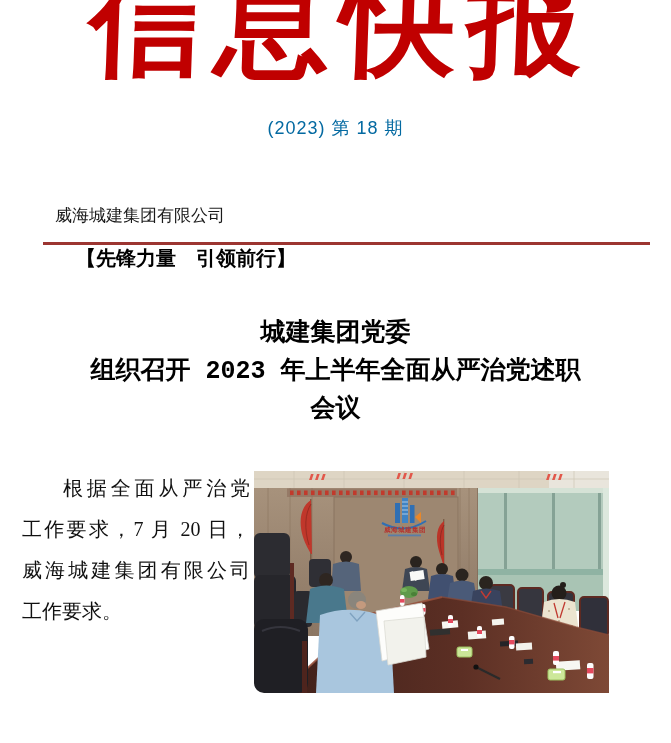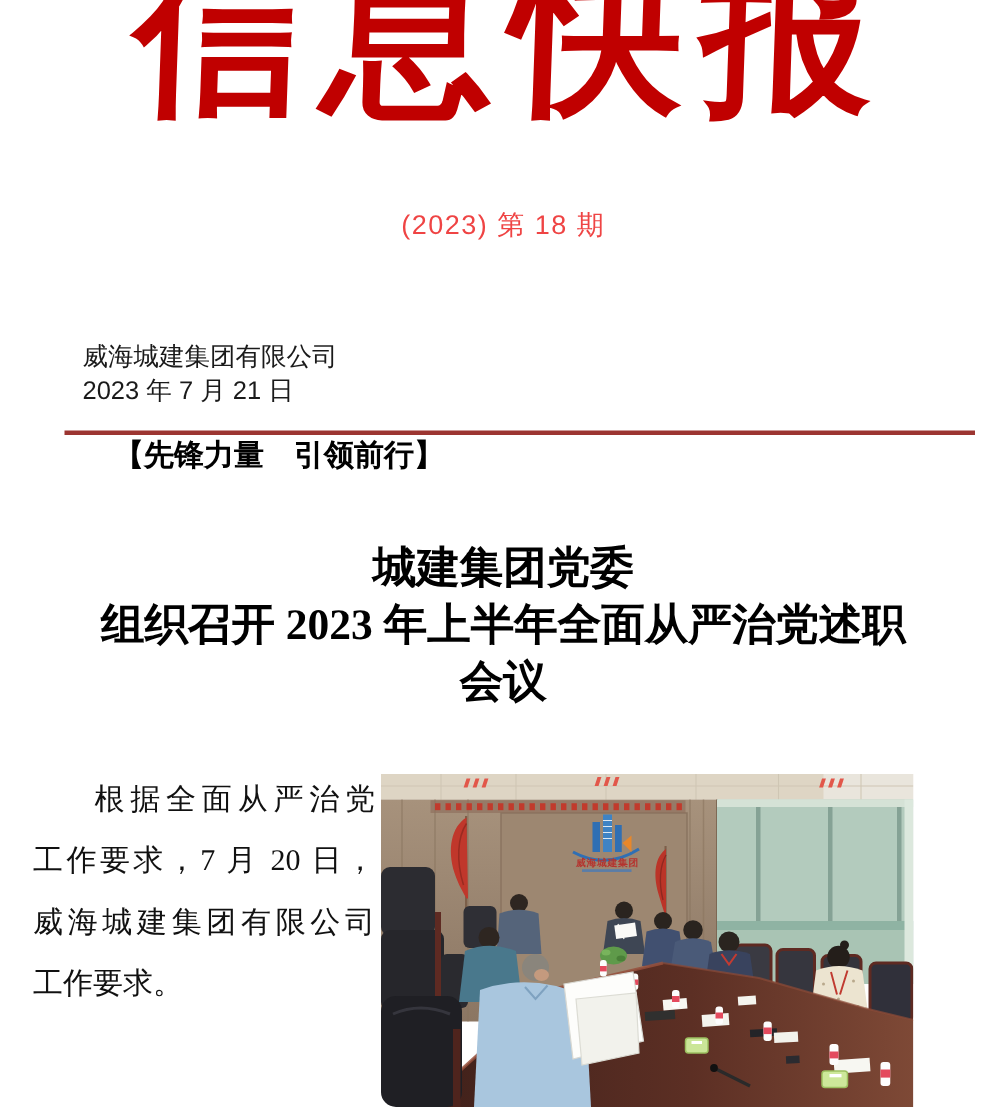--- a/index.html
+++ b/index.html
@@ -3,29 +3,29 @@
 <meta charset="utf-8">
 <style>
   html,body{margin:0;padding:0;background:#fff;}
   .page{position:relative;width:671px;height:743px;overflow:hidden;background:#ffffff;
         font-family:"Liberation Sans","DejaVu Sans",sans-serif;color:#161616;}
   
   .masthead{height:96px;overflow:hidden;}
   .masthead-title{margin:-32px 0 0 0;text-align:center;font-family:"Liberation Serif","DejaVu Serif",serif;
         font-weight:800;font-size:114px;line-height:1;letter-spacing:12px;padding-left:12px;color:#c00000;
         transform:skewX(-2deg);}
-  .issue-line{margin-top:42px;text-align:center;font-size:18px;letter-spacing:1px;color:#ef4444;}
+  .issue-line{margin-top:20px;text-align:center;font-size:18px;letter-spacing:1px;color:#0369a1;}
   
   .meta-row{margin-top:64px;padding:0 27px 0 55px;display:flex;justify-content:flex-start;
         font-size:17px;color:#1a1a1a;flex-direction:column;}
   .red-rule{margin:15px 21px 0 43px;height:3px;background:#9c3531;border:none;}
   .section-header{padding-left:76px;font-size:20px;font-weight:bold;color:#000;}
   
-  .article-title{margin-top:43px;text-align:center;font-family:Liberation Serif, serif;
-        font-weight:bold;font-size:29px;line-height:38px;color:#000;}
+  .article-title{margin-top:43px;text-align:center;font-family:Liberation Mono, monospace;
+        font-weight:bold;font-size:25px;line-height:38px;color:#000;}
   
   .body-row{display:flex;margin-top:39px;padding-left:22px;}
   .body-text{width:228px;flex:none;font-family:"Liberation Serif","DejaVu Serif",serif;
         font-size:20px;line-height:41px;color:#111;}
   .bl{text-align:justify;text-align-last:justify;}
   .bl.first{padding-left:41px;}
   .bl.last{text-align-last:left;}
   .photo-frame{flex:none;width:355px;height:222px;margin-left:4px;margin-top:3px;overflow:hidden;}
   .photo-frame svg{display:block;}
 </style>
@@ -35,21 +35,20 @@
 <div class="page">
 
   <header class="masthead">
     <h1 class="masthead-title">信息快报</h1>
   </header>
 
   <div class="issue-line">(2023) 第 18 期</div>
 
   <div class="meta-row">
     <span>威海城建集团有限公司</span>
-    <span>2023 年 7 月 21 日</span>
   </div>
 
   <hr class="red-rule">
 
   <div class="section-header">【先锋力量　引领前行】</div>
 
   <div class="article-title">
     <div>城建集团党委</div>
     <div>组织召开 2023 年上半年全面从严治党述职</div>
     <div>会议</div>

